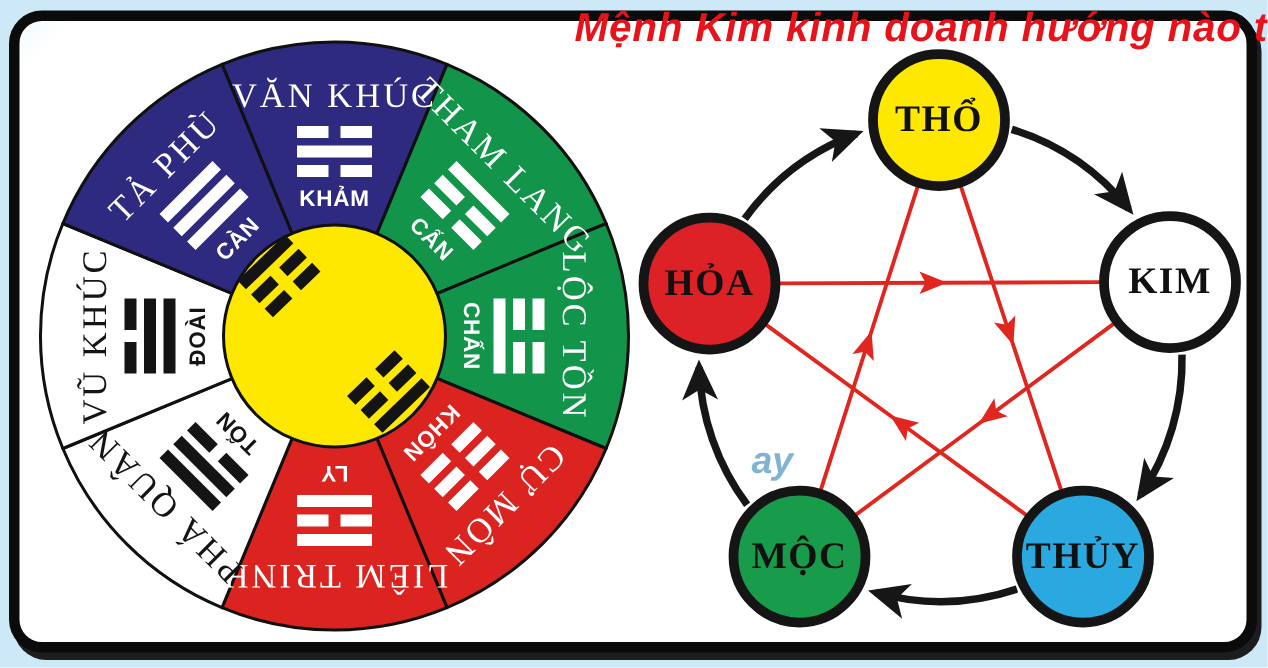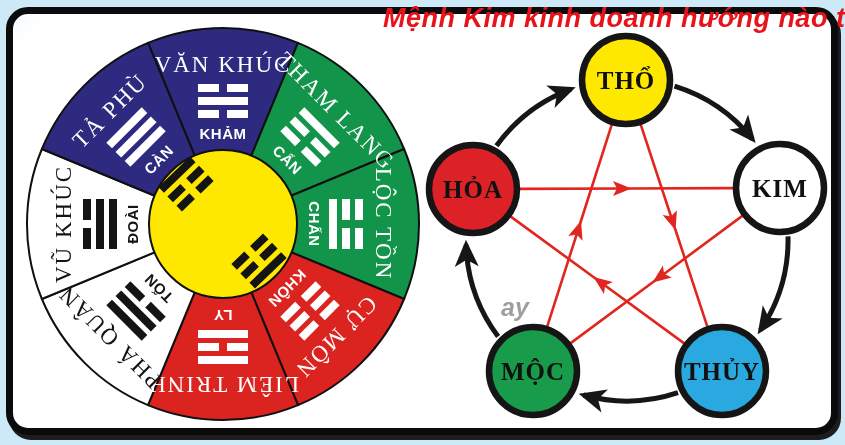--- a/index.html
+++ b/index.html
@@ -21,21 +21,21 @@
   #scene{position:absolute;left:0;top:0;width:845px;height:445px;}
   .page-title{
     position:absolute;left:383px;top:3px;width:458px;text-align:center;
     font-size:27px;font-weight:bold;font-style:italic;letter-spacing:.5px;
     font-family:"Liberation Sans","DejaVu Sans",sans-serif;
     white-space:nowrap;
   }
   .watermark{
     position:absolute;left:501px;top:293px;
     font-size:25px;font-weight:bold;font-style:italic;
-    color:#404040;opacity:.5;
+    color:#0369a1;opacity:.5;
   }
 </style>
 </head>
 <body>
 
 <div class="frame"></div>
 <div class="curl"></div>
 
 <svg id="scene" viewBox="0 0 845 445">
   <defs>

